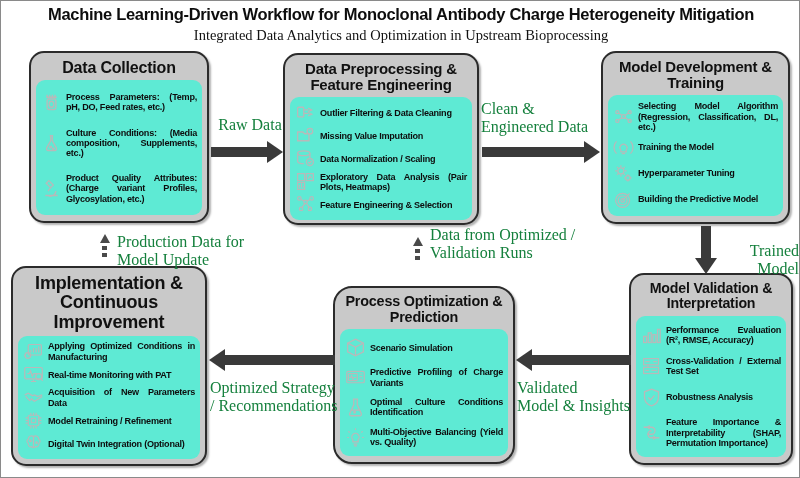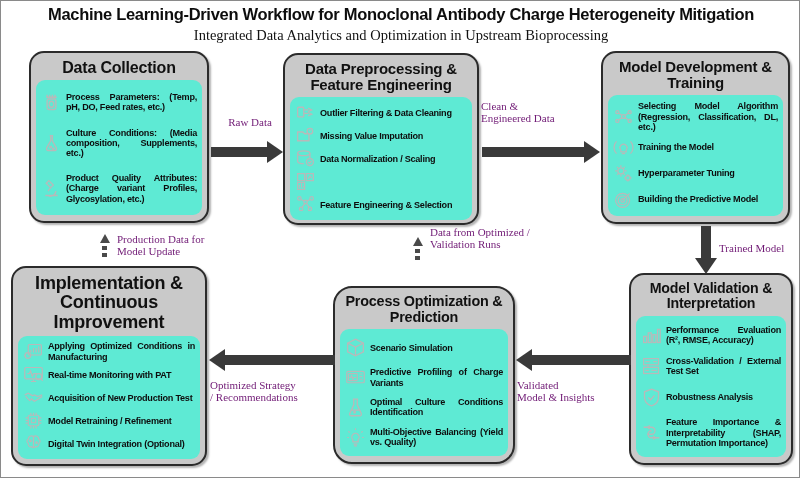--- a/index.html
+++ b/index.html
@@ -107,22 +107,22 @@
   .arrow { position: absolute; }
   .arrow-shaft { position: absolute; background: #3a3a3a; }
   .arrow-head { position: absolute; width: 0; height: 0; }
   .head-right { border-top: 11px solid transparent; border-bottom: 11px solid transparent; border-left: 16px solid #3a3a3a; }
   .head-left  { border-top: 11px solid transparent; border-bottom: 11px solid transparent; border-right: 16px solid #3a3a3a; }
   .head-down  { border-left: 11px solid transparent; border-right: 11px solid transparent; border-top: 16px solid #3a3a3a; }
 
   .arrow-label {
     position: absolute;
     font-family: "Liberation Serif", serif;
-    font-size: 11px;
-    color: #701a75;
+    font-size: 16px;
+    color: #15803d;
     line-height: 1.12;
     white-space: pre-line;
   }
 
   
   .dashed-arrow { position: absolute; width: 9px; }
   .dashed-arrow .dash-head {
     width: 0; height: 0;
     border-left: 5.5px solid transparent;
     border-right: 5.5px solid transparent;
@@ -216,20 +216,21 @@
       <div class="item">
         <span class="item-icon">
           <svg viewBox="0 0 24 24" fill="none" stroke="currentColor" stroke-width="1.4">
             <rect x="3" y="3" width="8" height="8"></rect>
               <rect x="13" y="3" width="8" height="8"></rect>
             <rect x="3" y="13" width="8" height="8"></rect>
             <path d="M5 19v-3M7.5 19v-5M10 19v-2"></path>
               <path d="M15 9l2-3 2 2"></path>
           </svg>
         </span>
+        <span class="item-text">Exploratory Data Analysis (Pair Plots, Heatmaps)</span>
       </div>
       <div class="item">
         <span class="item-icon">
           <svg viewBox="0 0 24 24" fill="none" stroke="currentColor" stroke-width="1.4">
             <circle cx="5" cy="5" r="2"></circle>
               <circle cx="12" cy="9" r="2"></circle>
               <circle cx="19" cy="5" r="2"></circle>
             <circle cx="7" cy="17" r="2"></circle>
               <circle cx="17" cy="17" r="2"></circle>
             <path d="M6.6 6.3L10.5 8M13.8 8.2L17.4 6.1M11.4 10.9L8 15.3M13 10.6l3.2 4.6"></path>
@@ -413,21 +414,21 @@
         <span class="item-text">Real-time Monitoring with PAT</span>
       </div>
       <div class="item">
         <span class="item-icon">
           <svg viewBox="0 0 24 24" fill="none" stroke="currentColor" stroke-width="1.4">
             <path d="M2 9l4-2 5 3 2-1 4 2 5-2"></path>
             <path d="M3 10.5l4.5 5 2.5-1.6 3 2.4 3.5-2 5.5-3.4"></path>
             <path d="M9 13l2.6 2"></path>
           </svg>
         </span>
-        <span class="item-text">Acquisition of New Production Test</span>
+        <span class="item-text">Acquisition of New Parameters Data</span>
       </div>
       <div class="item">
         <span class="item-icon">
           <svg viewBox="0 0 24 24" fill="none" stroke="currentColor" stroke-width="1.3">
             <rect x="6" y="6" width="12" height="12" rx="1.5"></rect>
               <rect x="9.5" y="9.5" width="5" height="5"></rect>
             <path d="M9 6V3M12 6V3M15 6V3M9 21v-3M12 21v-3M15 21v-3M6 9H3M6 12H3M6 15H3M21 9h-3M21 12h-3M21 15h-3"></path>
           </svg>
         </span>
         <span class="item-text">Model Retraining / Refinement</span>

